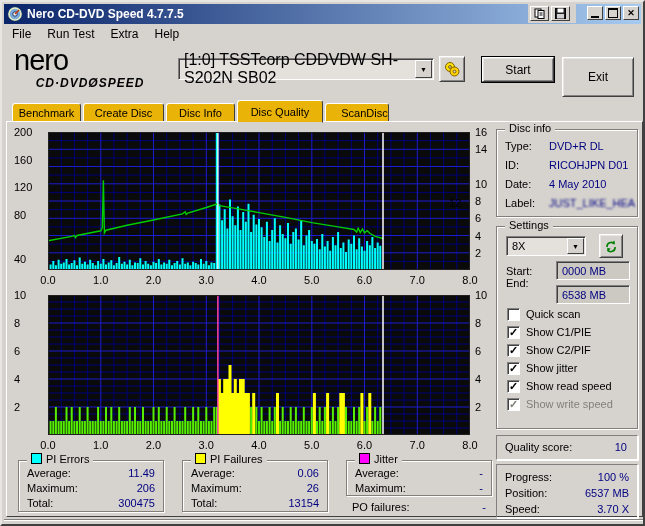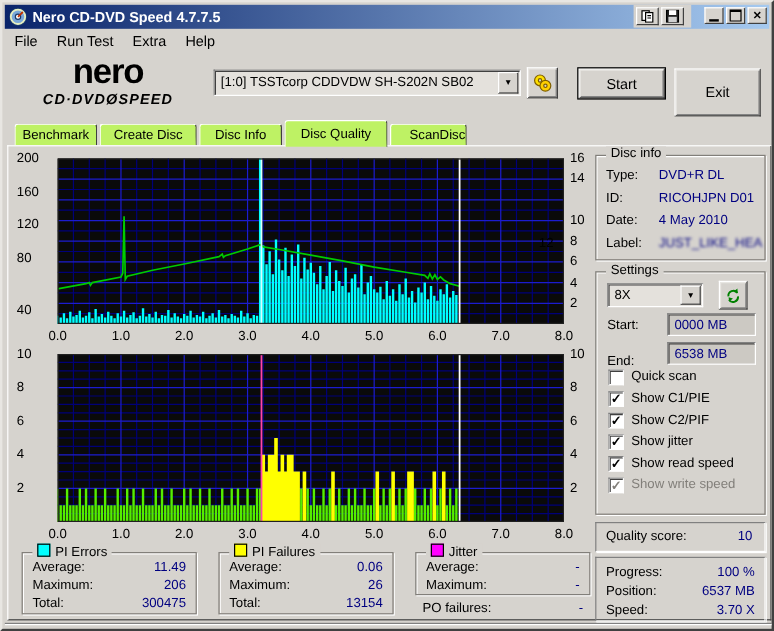--- a/index.html
+++ b/index.html
@@ -16,36 +16,36 @@
           display:flex;align-items:center;justify-content:center;font-size:9px;color:#000;box-sizing:border-box;}
   .tb-icongroup{position:absolute;left:526px;top:2px;width:48px;height:19px;background:#d6d3ce;
                 display:flex;align-items:center;gap:2px;padding:0 2px;box-sizing:border-box;}
   .tb-mini{width:19px;height:15px;background:#d6d3ce;border:1px solid;border-color:#fff #404040 #404040 #fff;
            display:flex;align-items:center;justify-content:center;box-sizing:border-box;}
   #caption-btns{position:absolute;right:4px;top:4px;display:flex;gap:2px;}
   
   #menubar{left:2px;top:22px;width:637px;height:19px;display:flex;align-items:center;}
   .menu-item{font-size:12px;padding:2px 8px;color:#000;}
   
-  #logo1{left:12px;top:44px;width:152px;text-align:center;font-size:29px;font-weight:bold;letter-spacing:-1px;line-height:28px;}
+  #logo1{left:12px;top:44px;width:152px;text-align:left;font-size:29px;font-weight:normal;letter-spacing:-1px;line-height:28px;}
   #logo2{left:12px;top:74px;width:152px;text-align:center;font-size:12px;font-weight:bold;font-style:italic;letter-spacing:1px;}
   #drive-combo{left:176px;top:56px;width:256px;height:22px;background:#e4e1dc;
                border:1px solid;border-color:#808080 #fff #fff #808080;box-shadow:inset 1px 1px 0 #404040;
                display:flex;align-items:center;box-sizing:border-box;}
-  #drive-text{font-size:11px;margin-left:5px;flex:1;overflow:hidden;}
+  #drive-text{font-size:16px;margin-left:5px;flex:1;overflow:hidden;}
   .combo-arrow{width:17px;height:18px;background:#d6d3ce;border:1px solid;border-color:#fff #404040 #404040 #fff;
                display:flex;align-items:center;justify-content:center;font-size:7px;margin-right:1px;box-sizing:border-box;}
   .push-btn{background:#d6d3ce;border:1px solid;border-color:#fff #404040 #404040 #fff;
             box-shadow:inset 1px 1px 0 #e8e6e2, inset -1px -1px 0 #848484;
             display:flex;align-items:center;justify-content:center;font-size:12px;color:#000;box-sizing:border-box;}
   #eject-btn{left:437px;top:54px;width:26px;height:26px;}
   #start-btn{left:480px;top:55px;width:72px;height:25px;outline:1px solid #000;}
   #exit-btn{left:560px;top:55px;width:72px;height:40px;}
   
-  .tab{position:absolute;top:101px;height:19px;background:#bef264;border:1px solid;border-color:#fff #404040 #d6d3ce #fff;
+  .tab{position:absolute;top:101px;height:19px;background:#eab308;border:1px solid;border-color:#fff #404040 #d6d3ce #fff;
        border-radius:3px 3px 0 0;display:flex;align-items:center;justify-content:center;font-size:11px;
        padding:0 9px;box-sizing:border-box;}
   .tab.active{top:98px;height:23px;z-index:5;}
   #content{left:4px;top:119px;width:637px;height:396px;border:1px solid;border-color:#fff #404040 #404040 #fff;
            background:#d6d3ce;box-sizing:border-box;}
   #statusbar{left:2px;top:517px;width:641px;height:7px;border-top:1px solid #808080;box-shadow:0 1px 0 #fff inset;}
   
   .plot{position:absolute;background:#0a0a0a;}
   .ticklab{position:absolute;font-size:11px;color:#000;white-space:nowrap;}
   .tick-left{width:30px;text-align:left;}
@@ -249,21 +249,21 @@
     <div class="push-btn" style="position:absolute;left:102px;top:7px;width:24px;height:24px">
       <svg width="14" height="14">
         <path d="M3 8 A4.2 4.2 0 0 1 10.5 5" fill="none" stroke="#008000" stroke-width="1.6"></path>
         <path d="M11 8 A4.2 4.2 0 0 1 3.5 11" fill="none" stroke="#008000" stroke-width="1.6"></path>
         <path d="M10.5 1.5 L10.8 5.3 L7.2 4.2 Z" fill="#008000"></path>
         <path d="M3.5 12.5 L3.2 8.7 L6.8 9.8 Z" fill="#008000"></path>
       </svg>
     </div>
     <span class="txt" style="position:absolute;left:9px;top:38px">Start:</span>
     <div class="field" style="left:59px;top:34px;width:74px;height:19px">0000 MB</div>
-    <span class="txt" style="position:absolute;left:9px;top:68px">End:</span>
+    <span class="txt" style="position:absolute;left:9px;top:50px">End:</span>
     <div class="field" style="left:59px;top:58px;width:74px;height:19px">6538 MB</div>
     <div id="chk-rows">
         <div class="chk-row" style="top: 80px;">
           <div class="chk-box"></div>
           <span class="chk-lab">Quick scan</span>
         </div>
         <div class="chk-row" style="top: 98px;">
           <div class="chk-box">✓</div>
           <span class="chk-lab">Show C1/PIE</span>
         </div>

